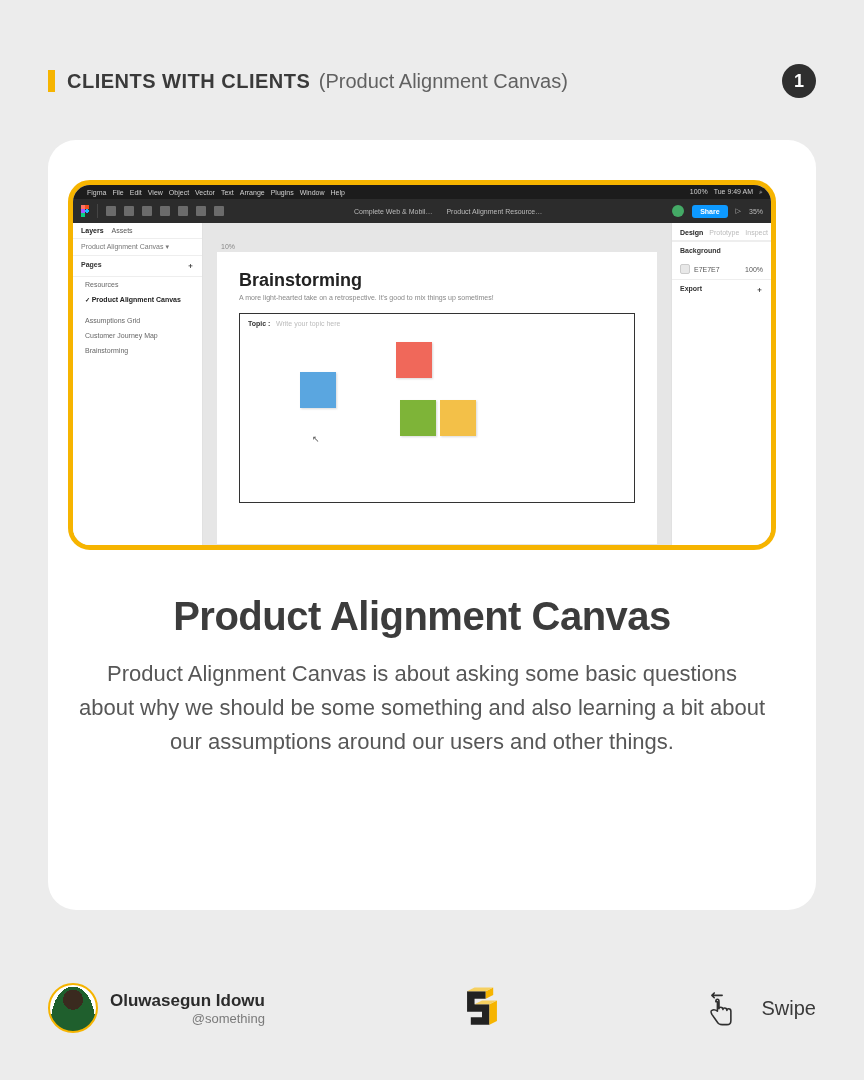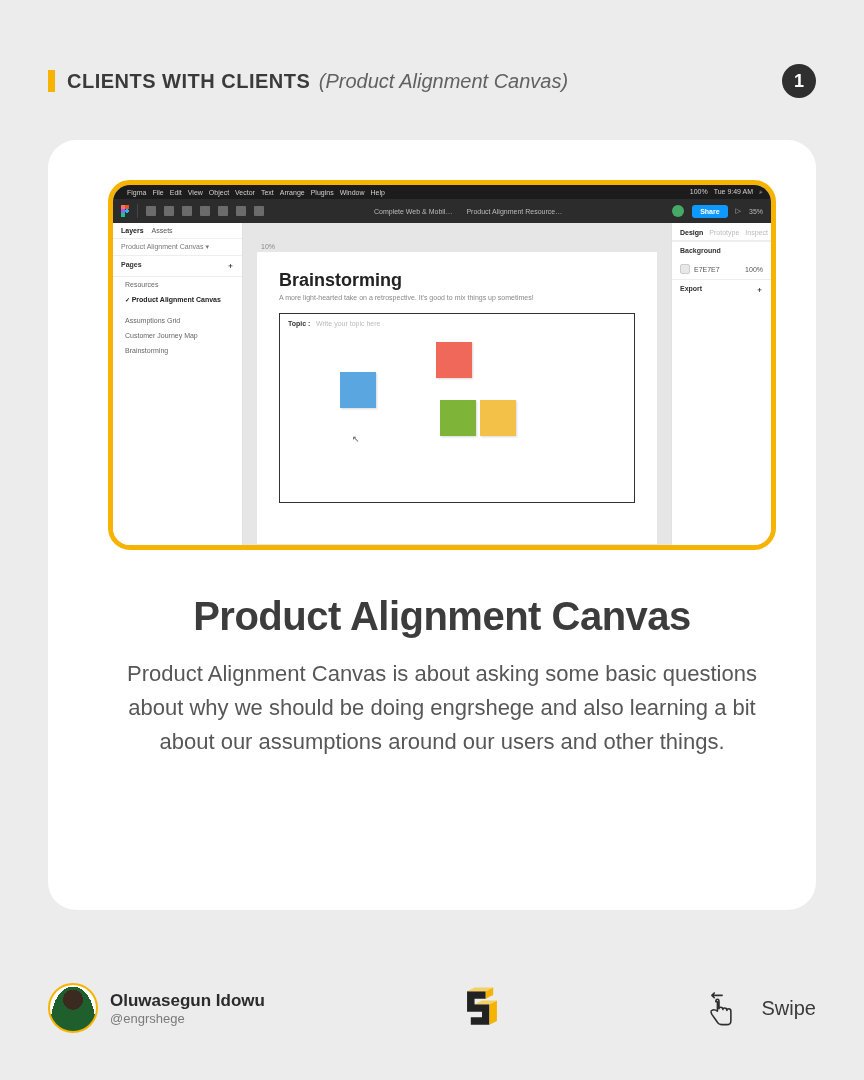--- a/index.html
+++ b/index.html
@@ -33,21 +33,20 @@
     background: #f6b400;
   }
   .header-title {
     font-size: 20px;
     font-weight: 800;
     letter-spacing: 0.5px;
     color: #3a3a3a;
   }
   .header-subtitle {
     font-size: 20px;
-    font-style: italic;
     color: #616161;
     font-weight: 400;
     margin-left: 4px;
   }
   .page-num {
     width: 34px;
     height: 34px;
     border-radius: 50%;
     background: #2f2f2f;
     color: #fff;
@@ -60,21 +59,21 @@
 
   
   .card {
     position: absolute;
     top: 140px;
     left: 48px;
     right: 48px;
     bottom: 170px;
     background: #ffffff;
     border-radius: 28px;
-    padding: 40px 40px 30px 60px;
+    padding: 40px 40px 30px 20px;
     display: flex;
     flex-direction: column;
   }
 
   
   .figma-frame {
     border: 5px solid #f6b400;
     border-radius: 22px;
     overflow: hidden;
     background: #e8e8e8;
@@ -273,20 +272,21 @@
     position: absolute;
     left: 48px; right: 48px; bottom: 44px;
     display: flex;
     align-items: center;
     justify-content: space-between;
   }
   .author {
     display: flex;
     align-items: center;
     gap: 12px;
+    text-align: right;
   }
   .avatar {
     width: 50px; height: 50px; border-radius: 50%;
     border: 2px solid #f6b400;
     background:
       radial-gradient(circle at 50% 32%, #3a2a1f 10px, transparent 10px),
       radial-gradient(ellipse at 50% 80%, #1f5f2d 22px, transparent 22px),
       linear-gradient(#fff,#fff);
     overflow:hidden;
   }
@@ -423,29 +423,29 @@
         </div>
         <div class="fig-right-sec" style="display:flex;justify-content:space-between;">
           <span>Export</span>
           <span>＋</span>
         </div>
       </div>
     </div>
   </div>
 
   <h1 class="card-title">Product Alignment Canvas</h1>
-  <p class="card-body">Product Alignment Canvas is about asking some basic questions about why we should be doing engrshege and also learning a bit about our assumptions around our users and other things.</p>
+  <p class="card-body">Product Alignment Canvas is about asking some basic questions about why we should be some something and also learning a bit about our assumptions around our users and other things.</p>
 </div>
 
 <div class="footer">
   <div class="author">
     <div class="avatar"></div>
     <div>
       <div class="author-name">Oluwasegun Idowu</div>
-      <div class="author-handle">@engrshege</div>
+      <div class="author-handle">@something</div>
     </div>
   </div>
 
   <div class="logo">
     <svg viewBox="0 0 60 60">
       <g>
         <polygon points="14,12 34,12 34,20 22,20 22,26 38,26 38,48 18,48 18,40 30,40 30,34 14,34" fill="#222"></polygon>
         <polygon points="34,12 42,8 42,16 34,20" fill="#f6b400"></polygon>
         <polygon points="38,26 46,22 46,44 38,48" fill="#f6b400"></polygon>
         <polygon points="14,12 22,8 42,8 34,12" fill="#f6d060"></polygon>

